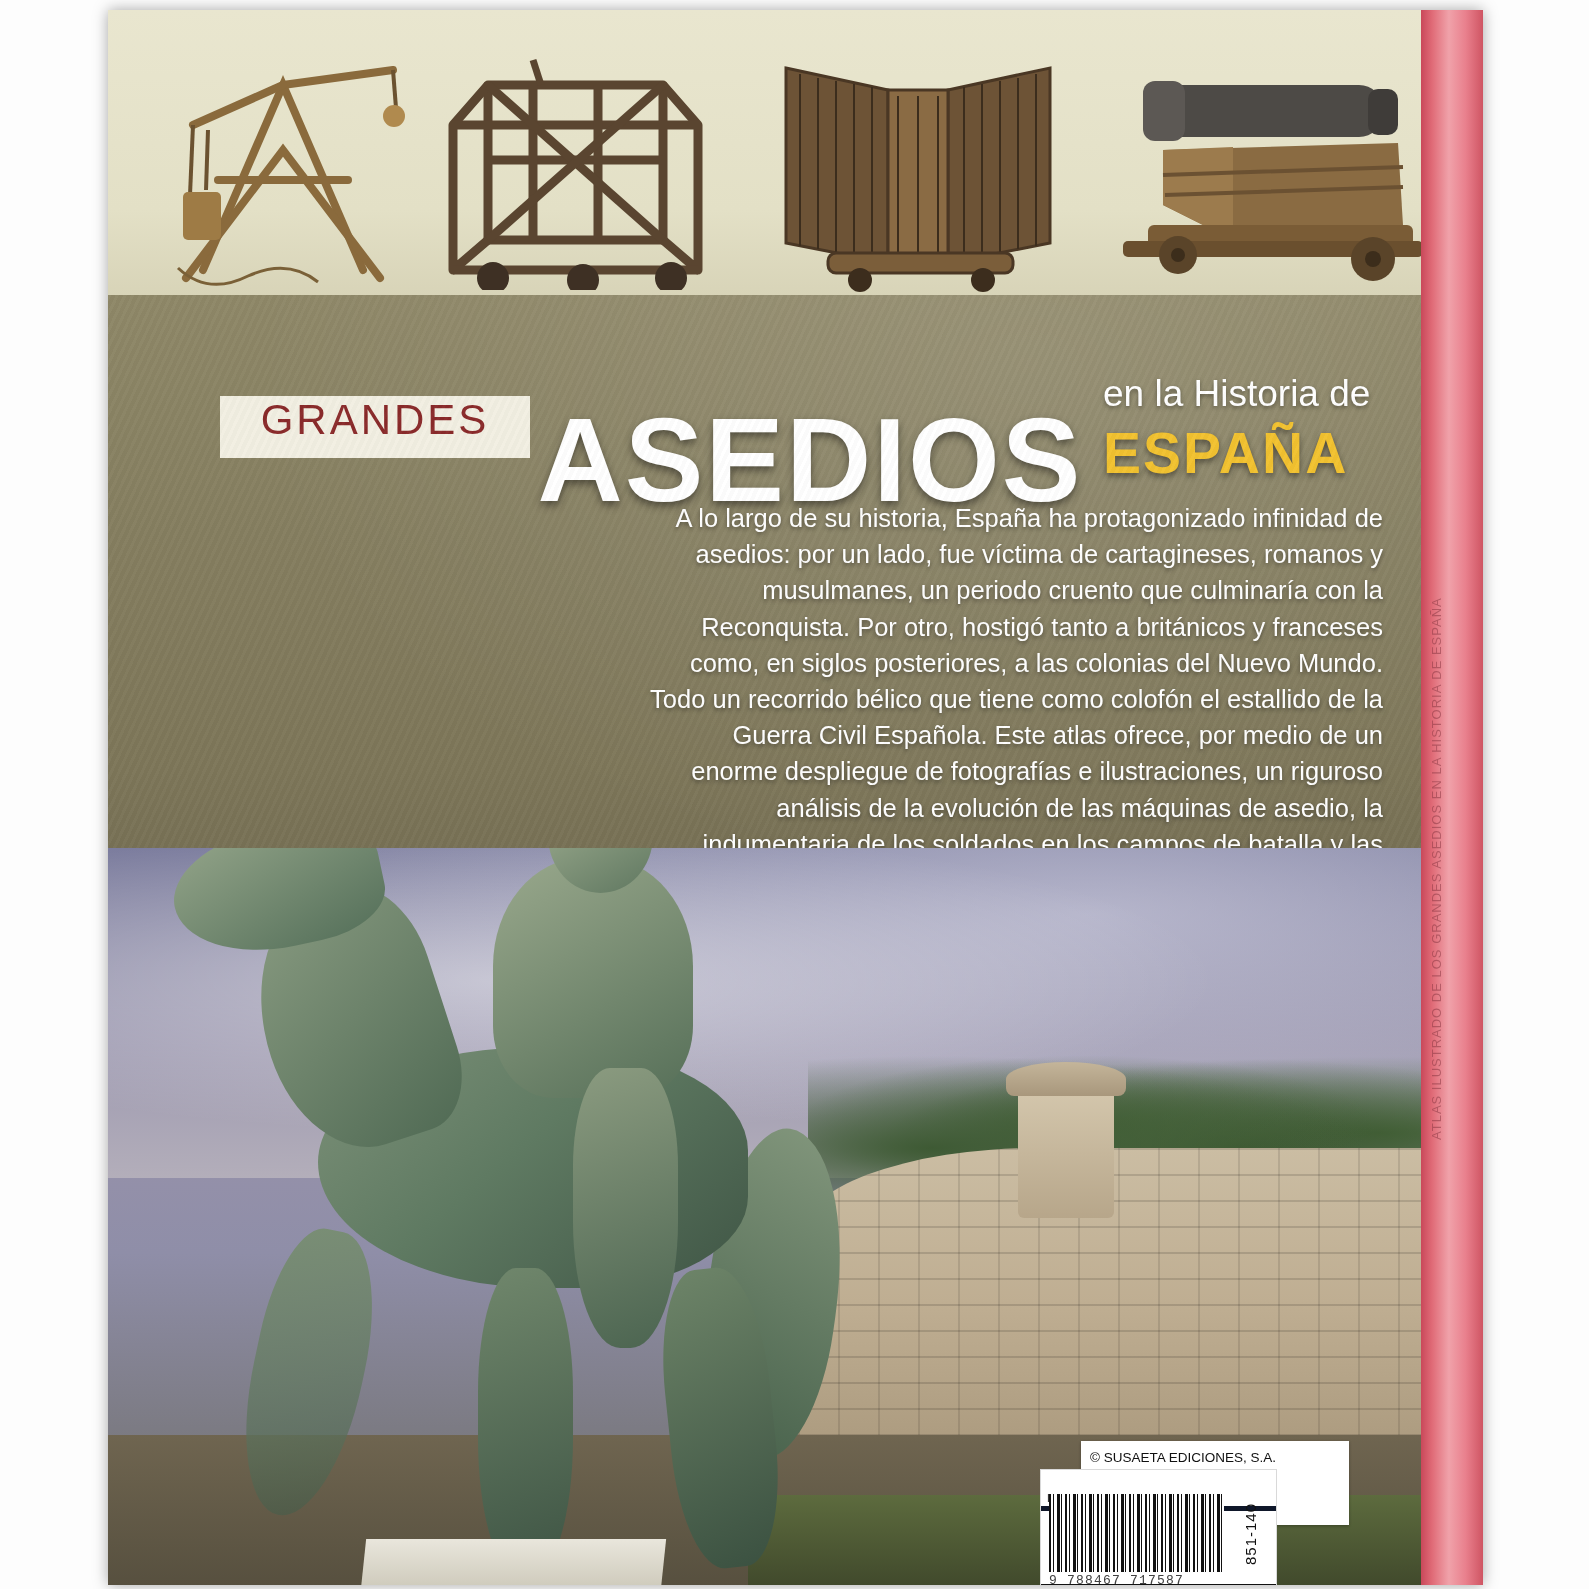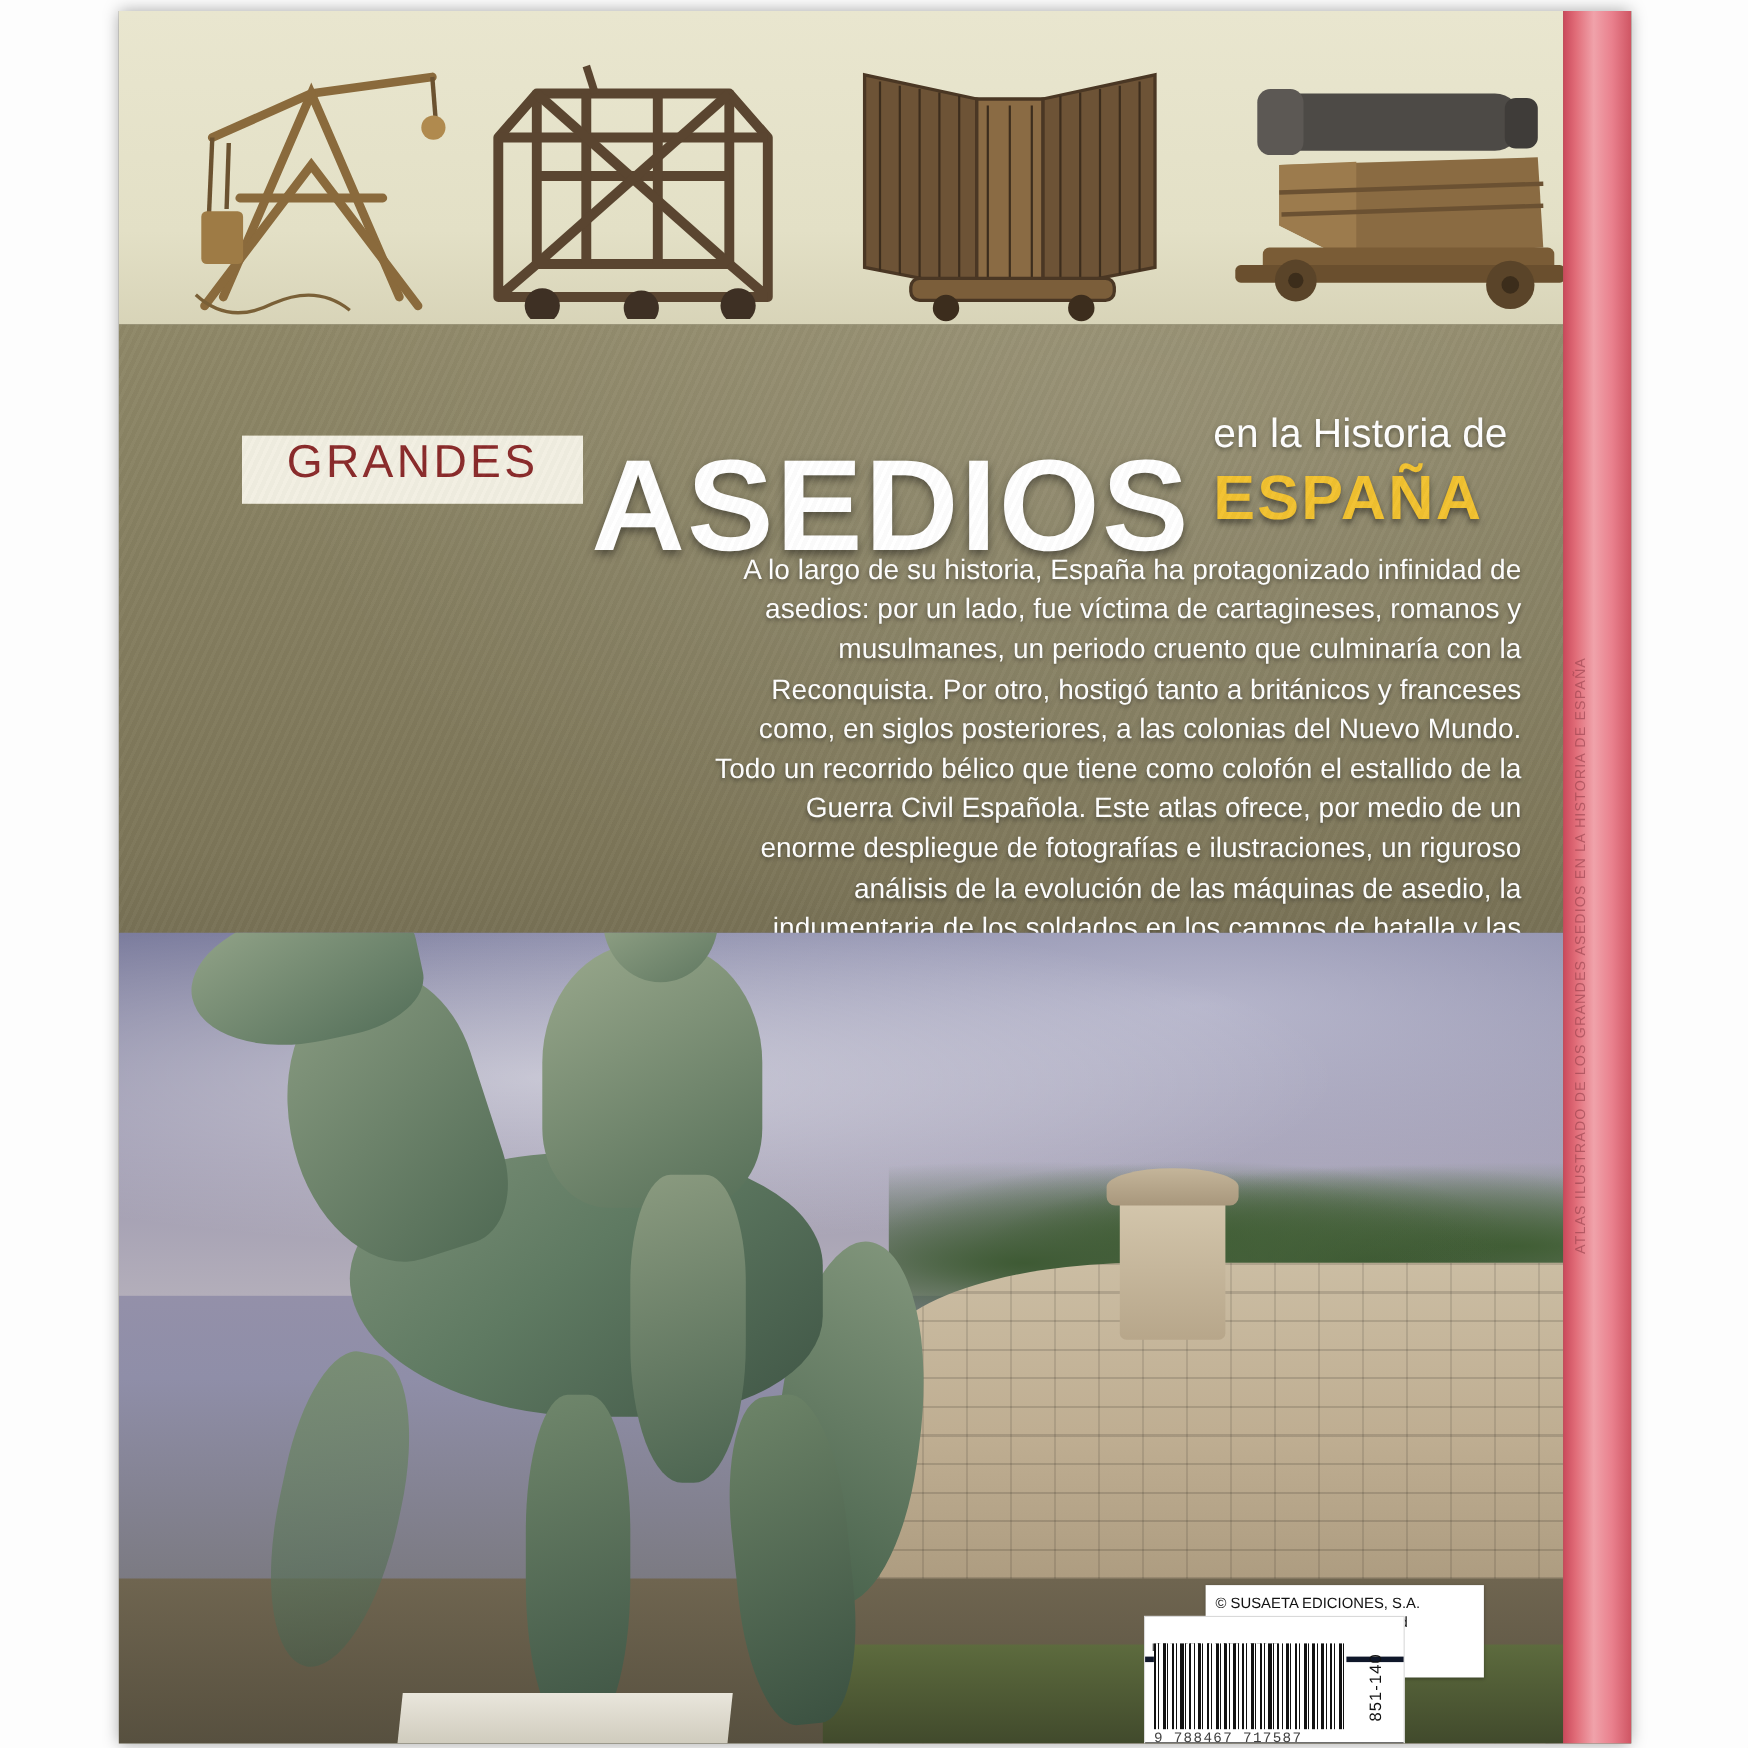--- a/index.html
+++ b/index.html
@@ -198,21 +198,21 @@
   }
   .plinth{
     position:absolute;left:255px;bottom:-14px;width:300px;height:60px;
     background:linear-gradient(to bottom,#e9e6dc,#c8c4b4);
     transform:skewX(-6deg);
   }
 
   
   .pub-block{
     position:absolute;right:72px;bottom:60px;width:235px;
-    background:#ffffff;padding:8px 9px 6px 9px;
+    background:#ffffff;padding:8px 24px 6px 9px;
     box-shadow:0 1px 3px rgba(0,0,0,.3);
   }
   .pub-text{color:#111;font-size:13.5px;line-height:1.3;}
   .pub-text div{white-space:nowrap;}
 
   .isbn-wrap{
     position:absolute;right:72px;bottom:-78px;width:235px;height:132px;
     background:#ffffff;border:1px solid #d9d9d9;
   }
   .isbn-top{

